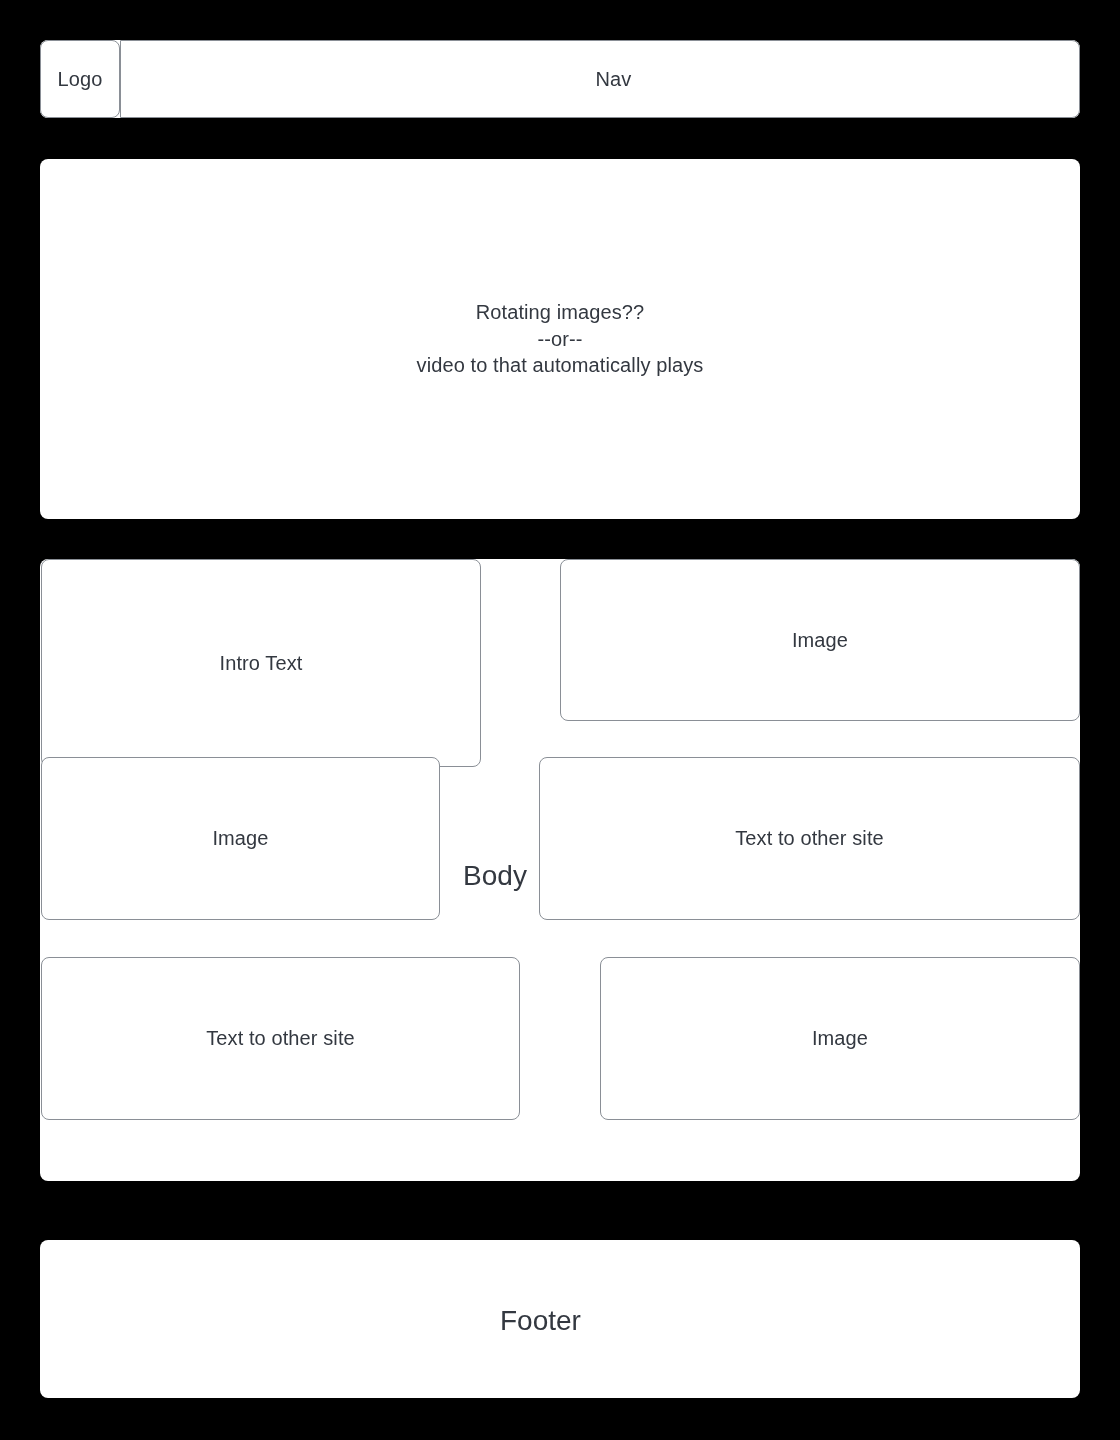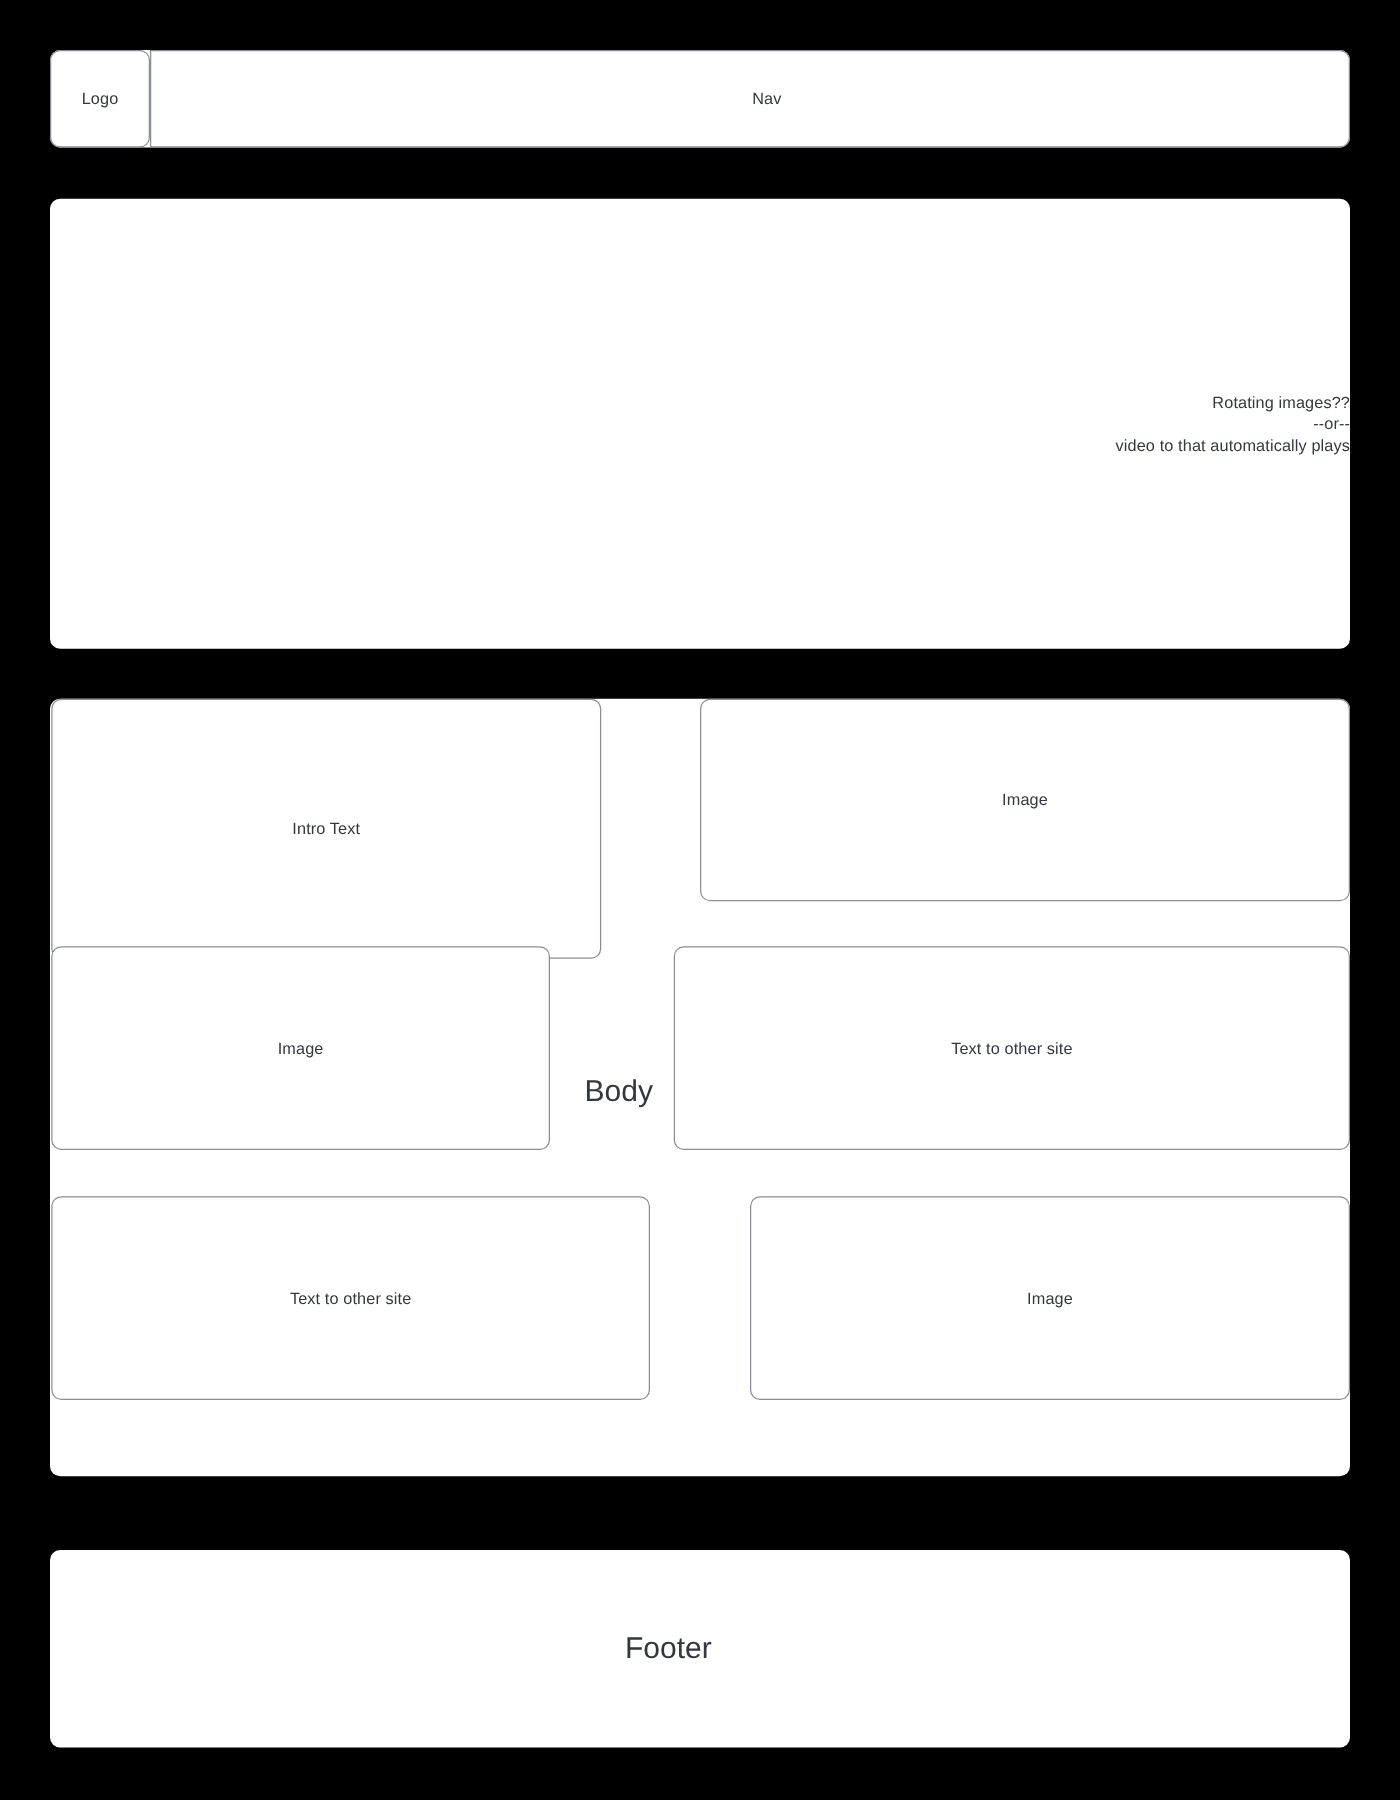--- a/index.html
+++ b/index.html
@@ -35,29 +35,29 @@
     background: #ffffff;
     box-sizing: border-box;
     border: 1px solid #8a8f96;
     border-radius: 8px;
     display: flex;
     align-items: center;
     justify-content: center;
     text-align: center;
   }
   .label {
-    font-size: 13px;
+    font-size: 20px;
     line-height: 1.32;
     color: #333840;
     letter-spacing: 0.1px;
     white-space: pre-line;
   }
   .floating-label {
     position: absolute;
-    font-size: 24px;
+    font-size: 28px;
     line-height: 1.32;
     color: #333840;
     text-align: center;
   }
 
   
   #header-panel {
     left: 40px;
     top: 40px;
     width: 1040px;
@@ -84,21 +84,20 @@
 
   
   #hero-box {
     left: 40px;
     top: 159px;
     width: 1040px;
     height: 360px;
     border: none;
     border-radius: 8px;
     flex-direction: column;
-    align-items: flex-end;
   }
 
   
   #body-panel {
     left: 40px;
     top: 559px;
     width: 1040px;
     height: 622px;
     border-radius: 8px;
   }

